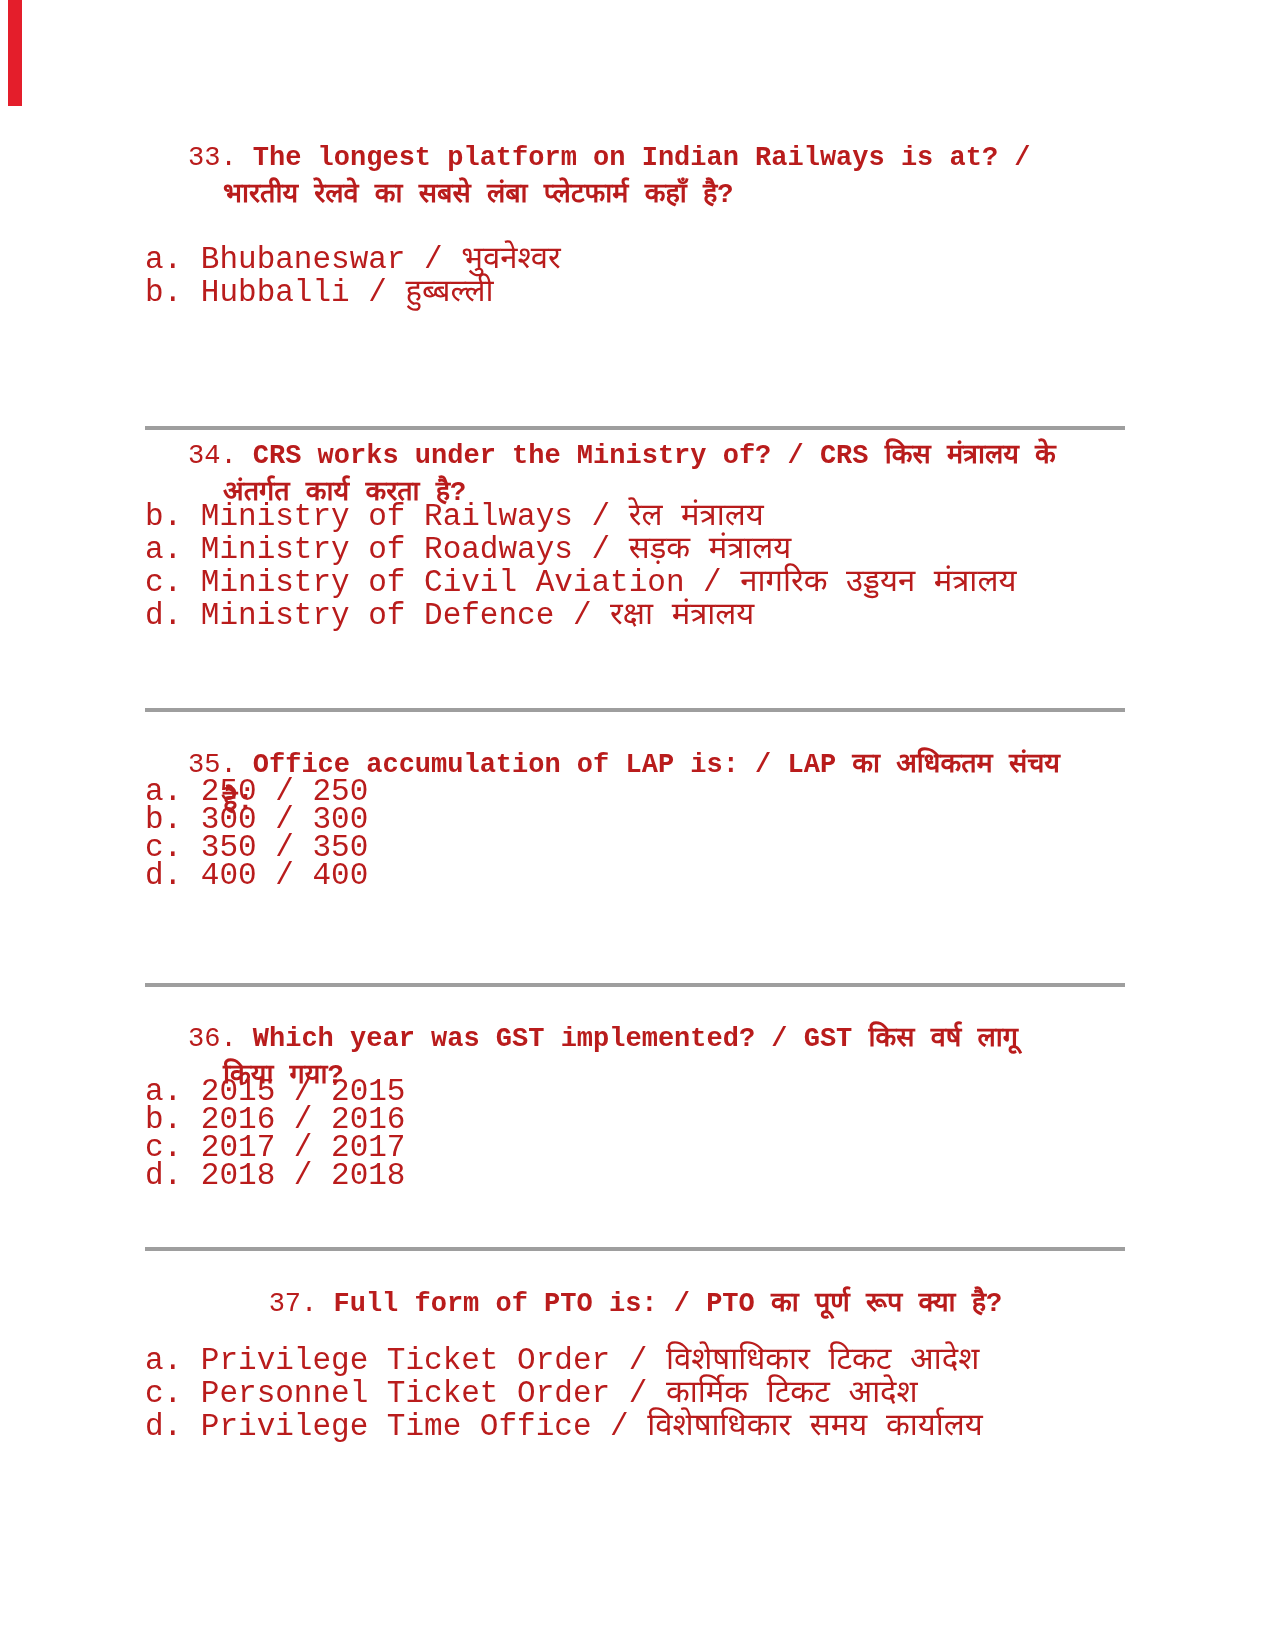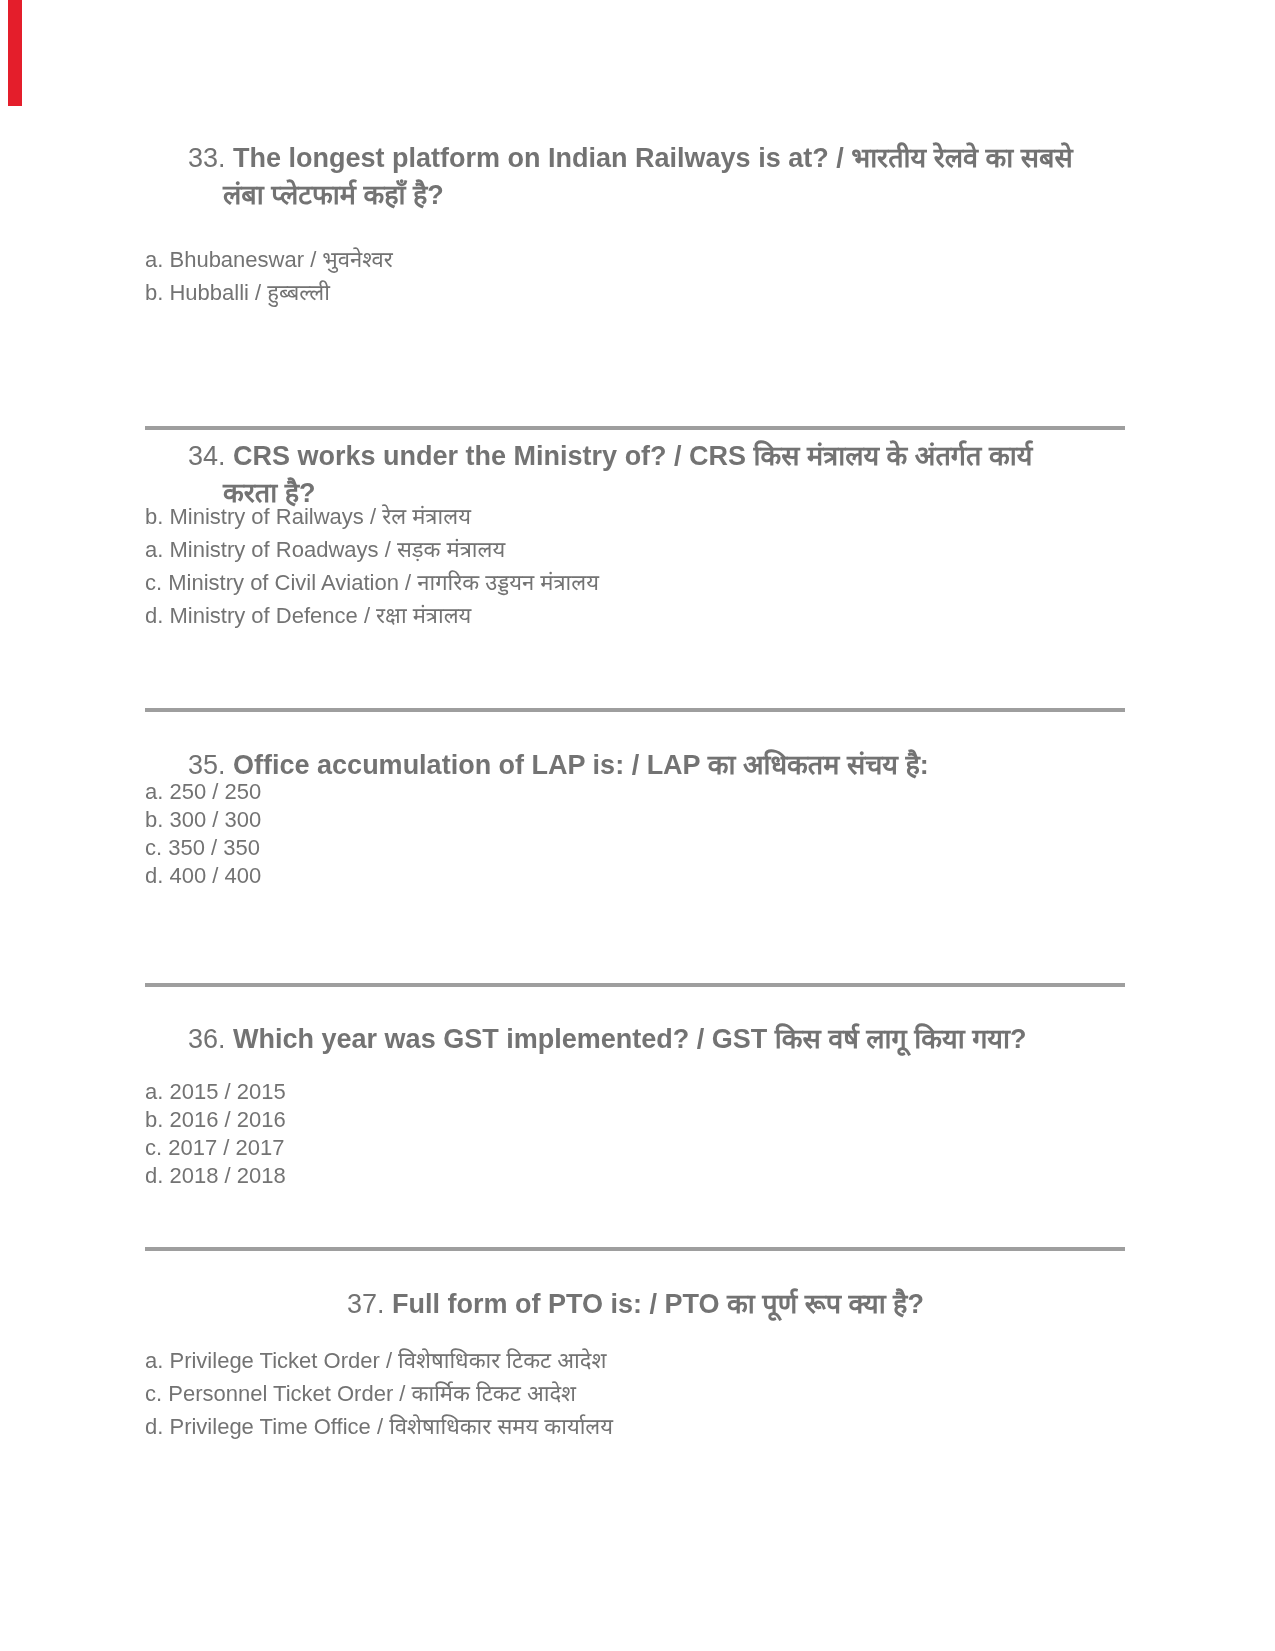--- a/index.html
+++ b/index.html
@@ -6,22 +6,22 @@
     margin: 0;
     padding: 0;
     background: #ffffff;
   }
   .page {
     position: relative;
     width: 1275px;
     height: 1651px;
     background: #ffffff;
     overflow: hidden;
-    font-family: Liberation Sans, sans-serif;
-    color: #737373;
+    font-family: Liberation Mono, monospace;
+    color: #b91c1c;
   }
   .red-bar {
     position: absolute;
     left: 8px;
     top: 0;
     width: 14px;
     height: 106px;
     background: #e41e2b;
   }
   .divider {
@@ -54,21 +54,21 @@
   #q36-title { top: 1021px; }
   #q37-title { top: 1286px; text-align: center; }
 
   .options {
     position: absolute;
     left: 145px;
     width: 960px;
     margin: 0;
     padding: 0;
     list-style: none;
-    font-size: 22px;
+    font-size: 31px;
   }
   .options li { line-height: 33px; }
   .options.tight li { line-height: 28px; }
 
   #q33-options { top: 243px; }
   #q34-options { top: 500px; }
   #q35-options { top: 778px; }
   #q36-options { top: 1078px; }
   #q37-options { top: 1344px; }
 </style>

